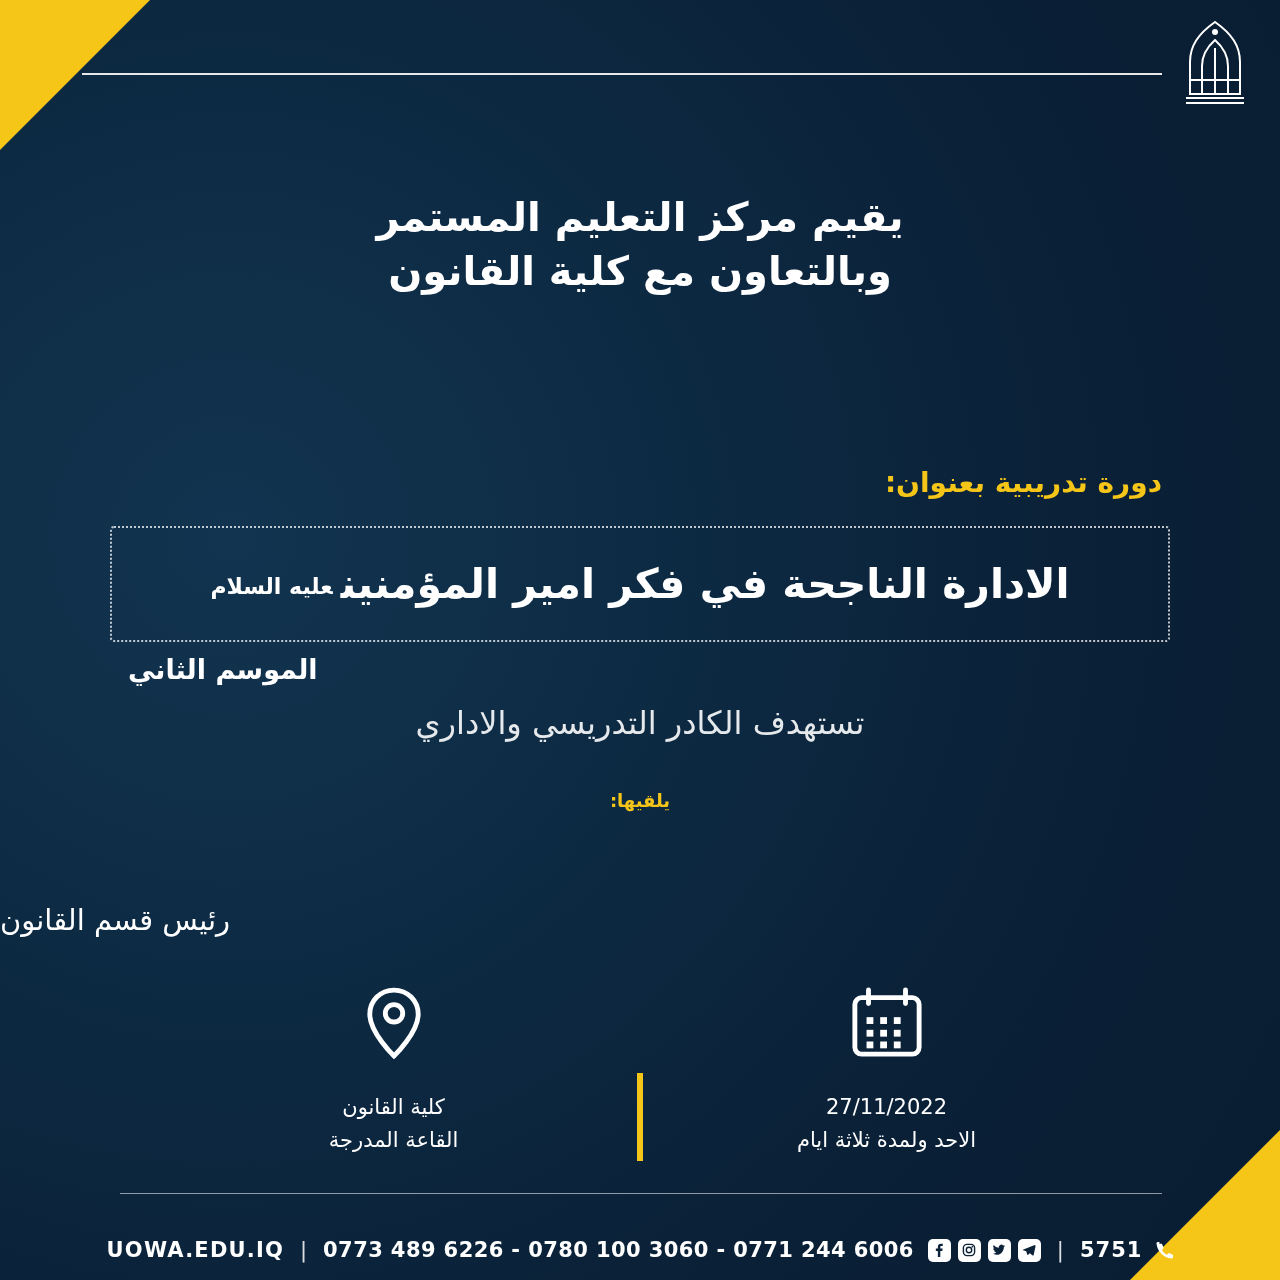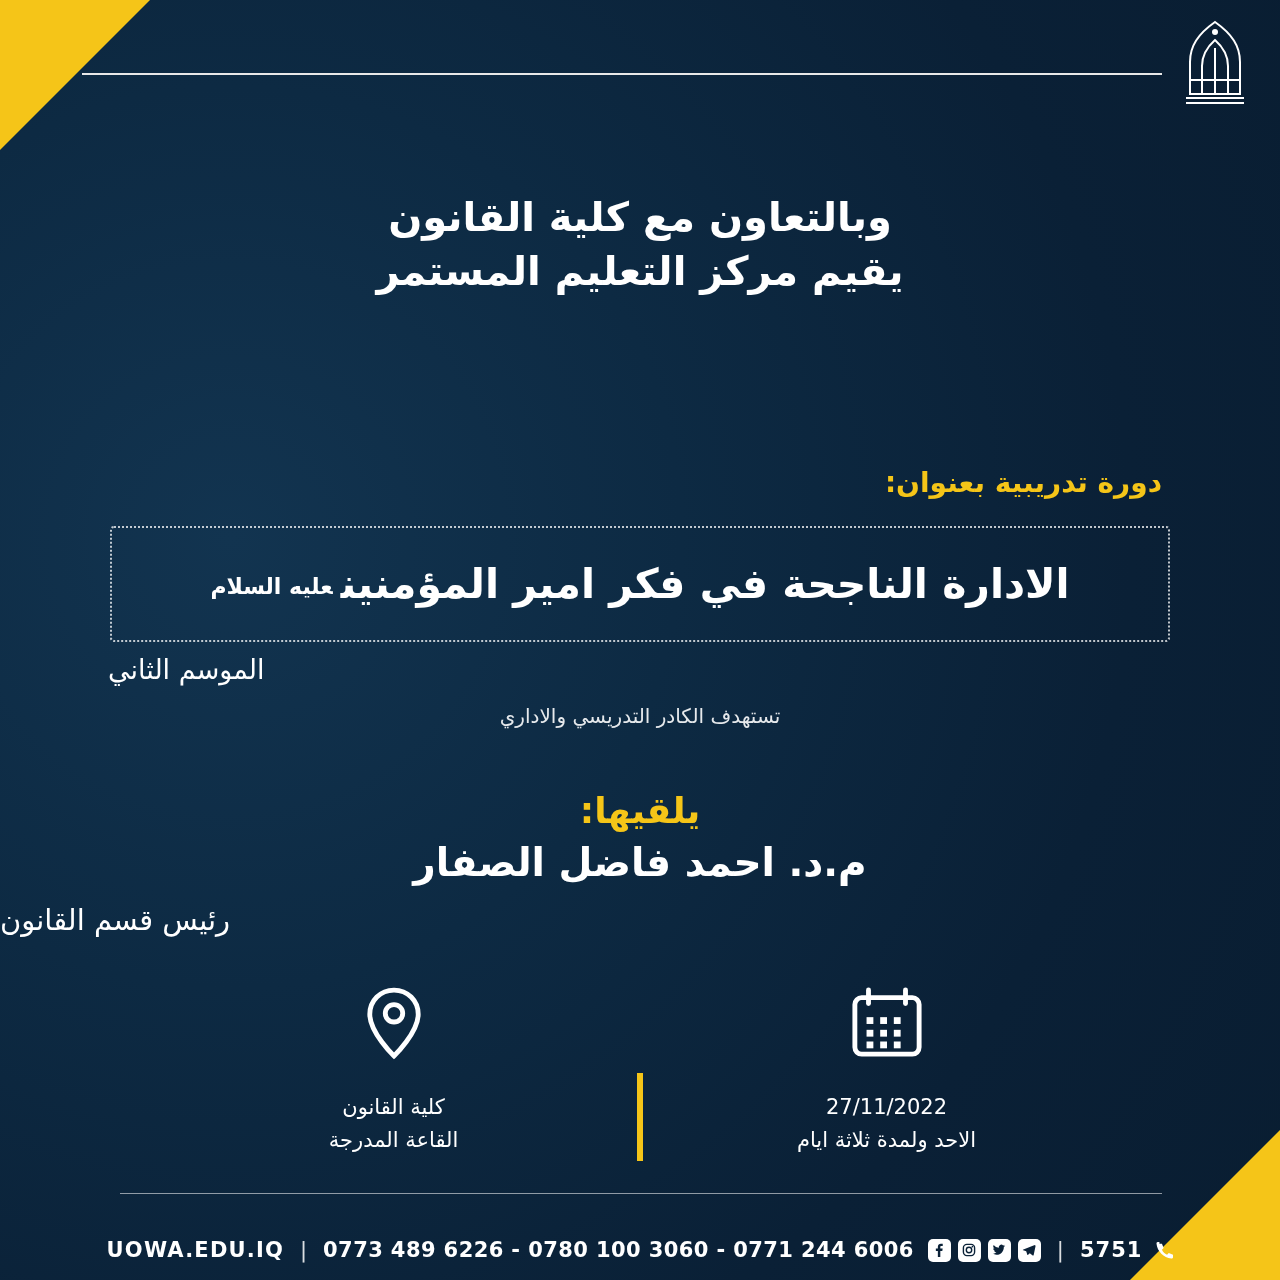--- a/index.html
+++ b/index.html
@@ -107,39 +107,40 @@
   .title-sup {
     font-size: 22px;
     font-weight: bold;
     margin-right: 8px;
     vertical-align: 4px;
   }
 
   .season {
     position: absolute;
     top: 654px;
-    left: 108px;
+    left: 128px;
     font-size: 27px;
     color: #ffffff;
+    font-weight: bold;
   }
   .audience {
     position: absolute;
     top: 704px;
     left: 0; right: 0;
     text-align: center;
-    font-size: 20px;
+    font-size: 32px;
     color: #e6e9ec;
   }
 
   .presenter-label {
     position: absolute;
     top: 790px;
     left: 0; right: 0;
     text-align: center;
-    font-size: 36px;
+    font-size: 18px;
     font-weight: bold;
     color: #f5c518;
   }
   .presenter-name {
     position: absolute;
     top: 840px;
     left: 0; right: 0;
     text-align: center;
     font-size: 39px;
     font-weight: bold;
@@ -254,37 +255,36 @@
         <line x1="37" y1="30" x2="37" y2="76"></line>
         <line x1="12" y1="62" x2="62" y2="62"></line>
         <line x1="8" y1="80" x2="66" y2="80"></line>
         <line x1="8" y1="85" x2="66" y2="85"></line>
       </g>
       <circle cx="37" cy="14" r="3" fill="#ffffff"></circle>
     </svg>
   </div>
 
   <div class="header">
+    <div>يقيم مركز التعليم المستمر</div>
     <div>وبالتعاون مع كلية القانون</div>
-    <div>يقيم مركز التعليم المستمر</div>
   </div>
 
   <div class="course-label">دورة تدريبية بعنوان:</div>
 
   <div class="title-frame">
     <div class="title-main">
       <span>الادارة الناجحة في فكر امير المؤمنين</span><span class="title-sup">عليه السلام</span>
     </div>
   </div>
 
   <div class="season">الموسم الثاني</div>
   <div class="audience">تستهدف الكادر التدريسي والاداري</div>
 
   <div class="presenter-label">يلقيها:</div>
-  <div class="presenter-name">م.د. احمد فاضل الصفار</div>
   <div class="presenter-role">رئيس قسم القانون</div>
 
   <div class="info-row">
 
     <div class="info-col">
       <div class="info-icon">
         <svg viewBox="0 0 64 76" width="62" height="74" aria-hidden="true">
           <path d="M32 4 C18 4 7 15 7 29 C7 48 32 72 32 72 C32 72 57 48 57 29 C57 15 46 4 32 4 Z" fill="none" stroke="#ffffff" stroke-width="5"></path>
           <circle cx="32" cy="28" r="9" fill="none" stroke="#ffffff" stroke-width="5"></circle>
         </svg>

